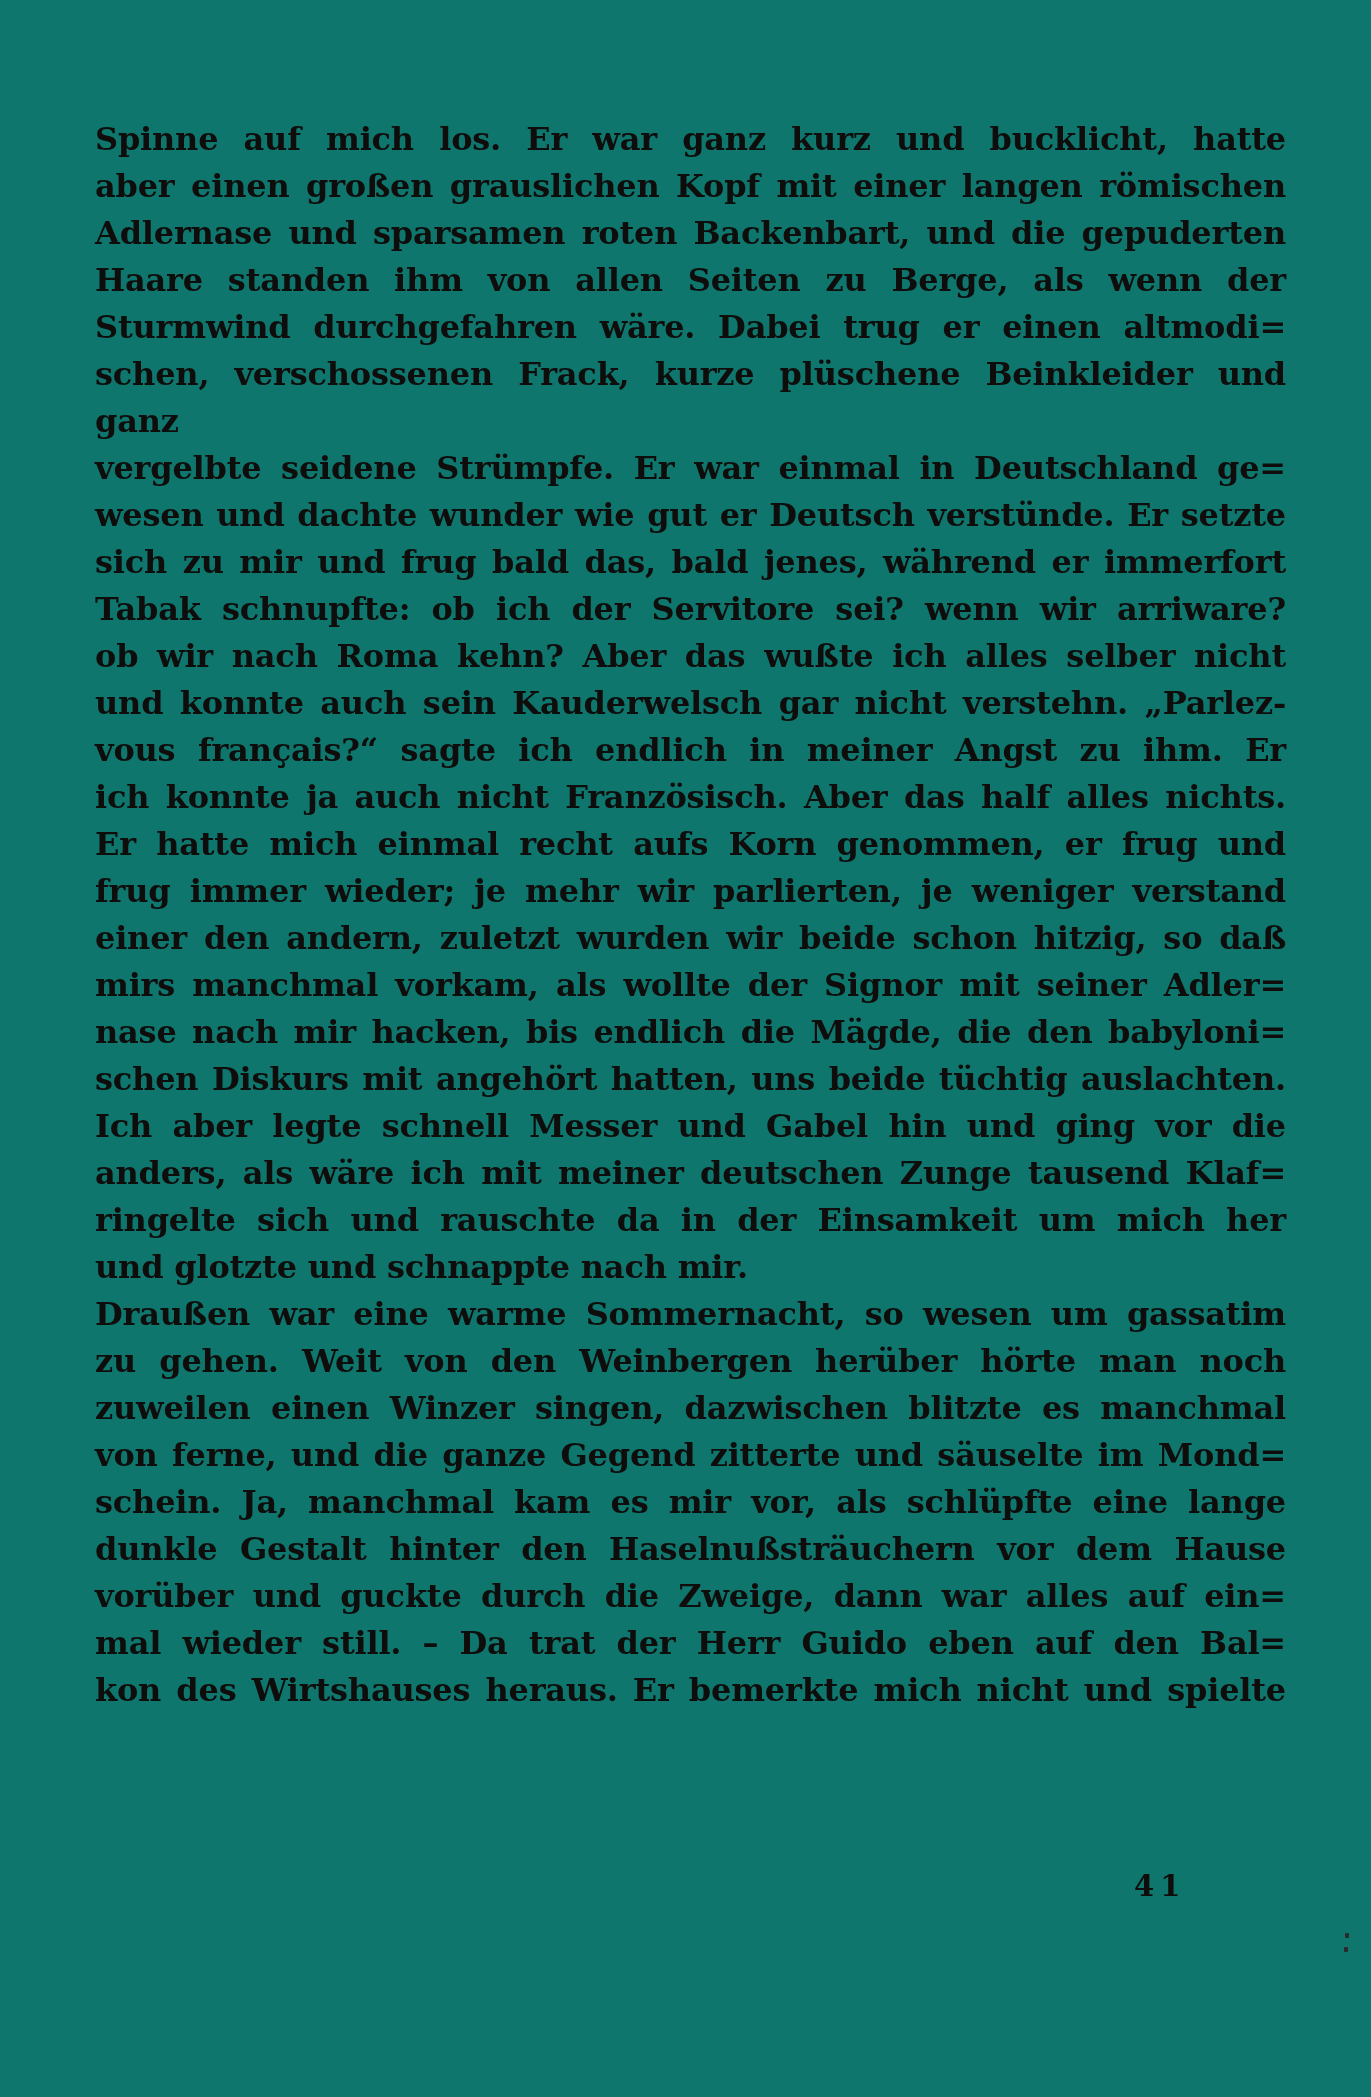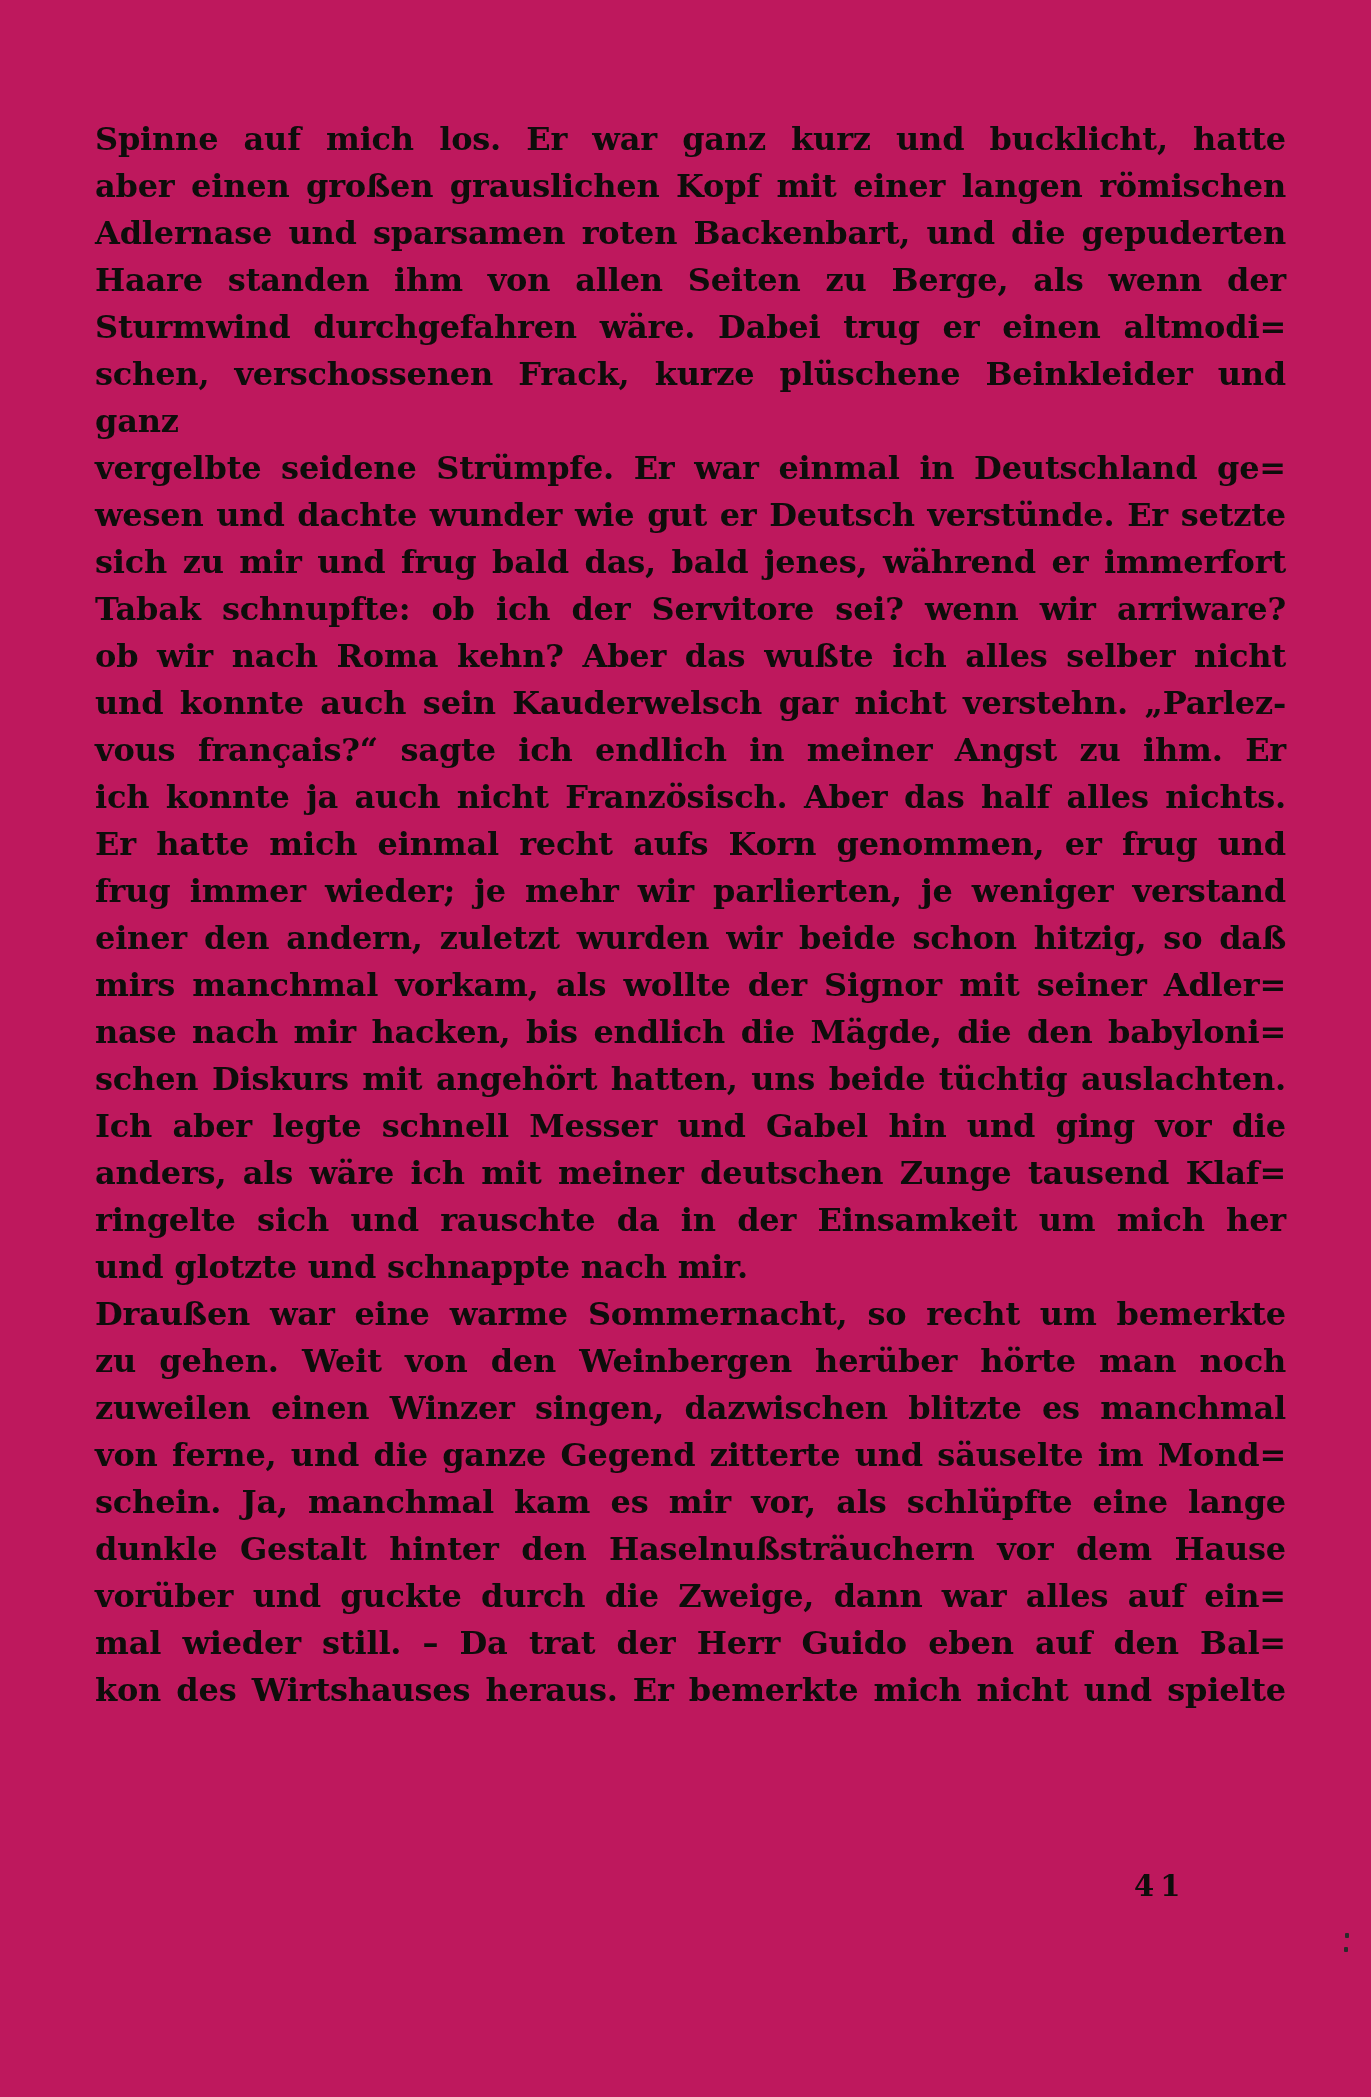--- a/index.html
+++ b/index.html
@@ -4,21 +4,21 @@
 <style>
   html, body {
     margin: 0;
     padding: 0;
     background: #ffffff;
   }
   .page {
     position: relative;
     width: 1371px;
     height: 2097px;
-    background: #be185d;
+    background: #0f766e;
     overflow: hidden;
     font-family: "DejaVu Serif", "Liberation Serif", serif;
     color: #0e0d0b;
   }
   .text-block {
     position: absolute;
     left: 95px;
     top: 116px;
     width: 1191px;
   }
@@ -76,21 +76,21 @@
       <div class="line">Er hatte mich einmal recht aufs Korn genommen, er frug und</div>
       <div class="line">frug immer wieder; je mehr wir parlierten, je weniger verstand</div>
       <div class="line">einer den andern, zuletzt wurden wir beide schon hitzig, so daß</div>
       <div class="line">mirs manchmal vorkam, als wollte der Signor mit seiner Adler=</div>
       <div class="line">nase nach mir hacken, bis endlich die Mägde, die den babyloni=</div>
       <div class="line">schen Diskurs mit angehört hatten, uns beide tüchtig auslachten.</div>
       <div class="line">Ich aber legte schnell Messer und Gabel hin und ging vor die</div>
       <div class="line">anders, als wäre ich mit meiner deutschen Zunge tausend Klaf=</div>
       <div class="line">ringelte sich und rauschte da in der Einsamkeit um mich her</div>
       <div class="line flush">und glotzte und schnappte nach mir.</div>
-      <div class="line">Draußen war eine warme Sommernacht, so recht um bemerkte</div>
+      <div class="line">Draußen war eine warme Sommernacht, so wesen um gassatim</div>
       <div class="line">zu gehen. Weit von den Weinbergen herüber hörte man noch</div>
       <div class="line">zuweilen einen Winzer singen, dazwischen blitzte es manchmal</div>
       <div class="line">von ferne, und die ganze Gegend zitterte und säuselte im Mond=</div>
       <div class="line">schein. Ja, manchmal kam es mir vor, als schlüpfte eine lange</div>
       <div class="line">dunkle Gestalt hinter den Haselnußsträuchern vor dem Hause</div>
       <div class="line">vorüber und guckte durch die Zweige, dann war alles auf ein=</div>
       <div class="line">mal wieder still. – Da trat der Herr Guido eben auf den Bal=</div>
       <div class="line">kon des Wirtshauses heraus. Er bemerkte mich nicht und spielte</div>
     </div>
   <div class="page-number">41</div>

